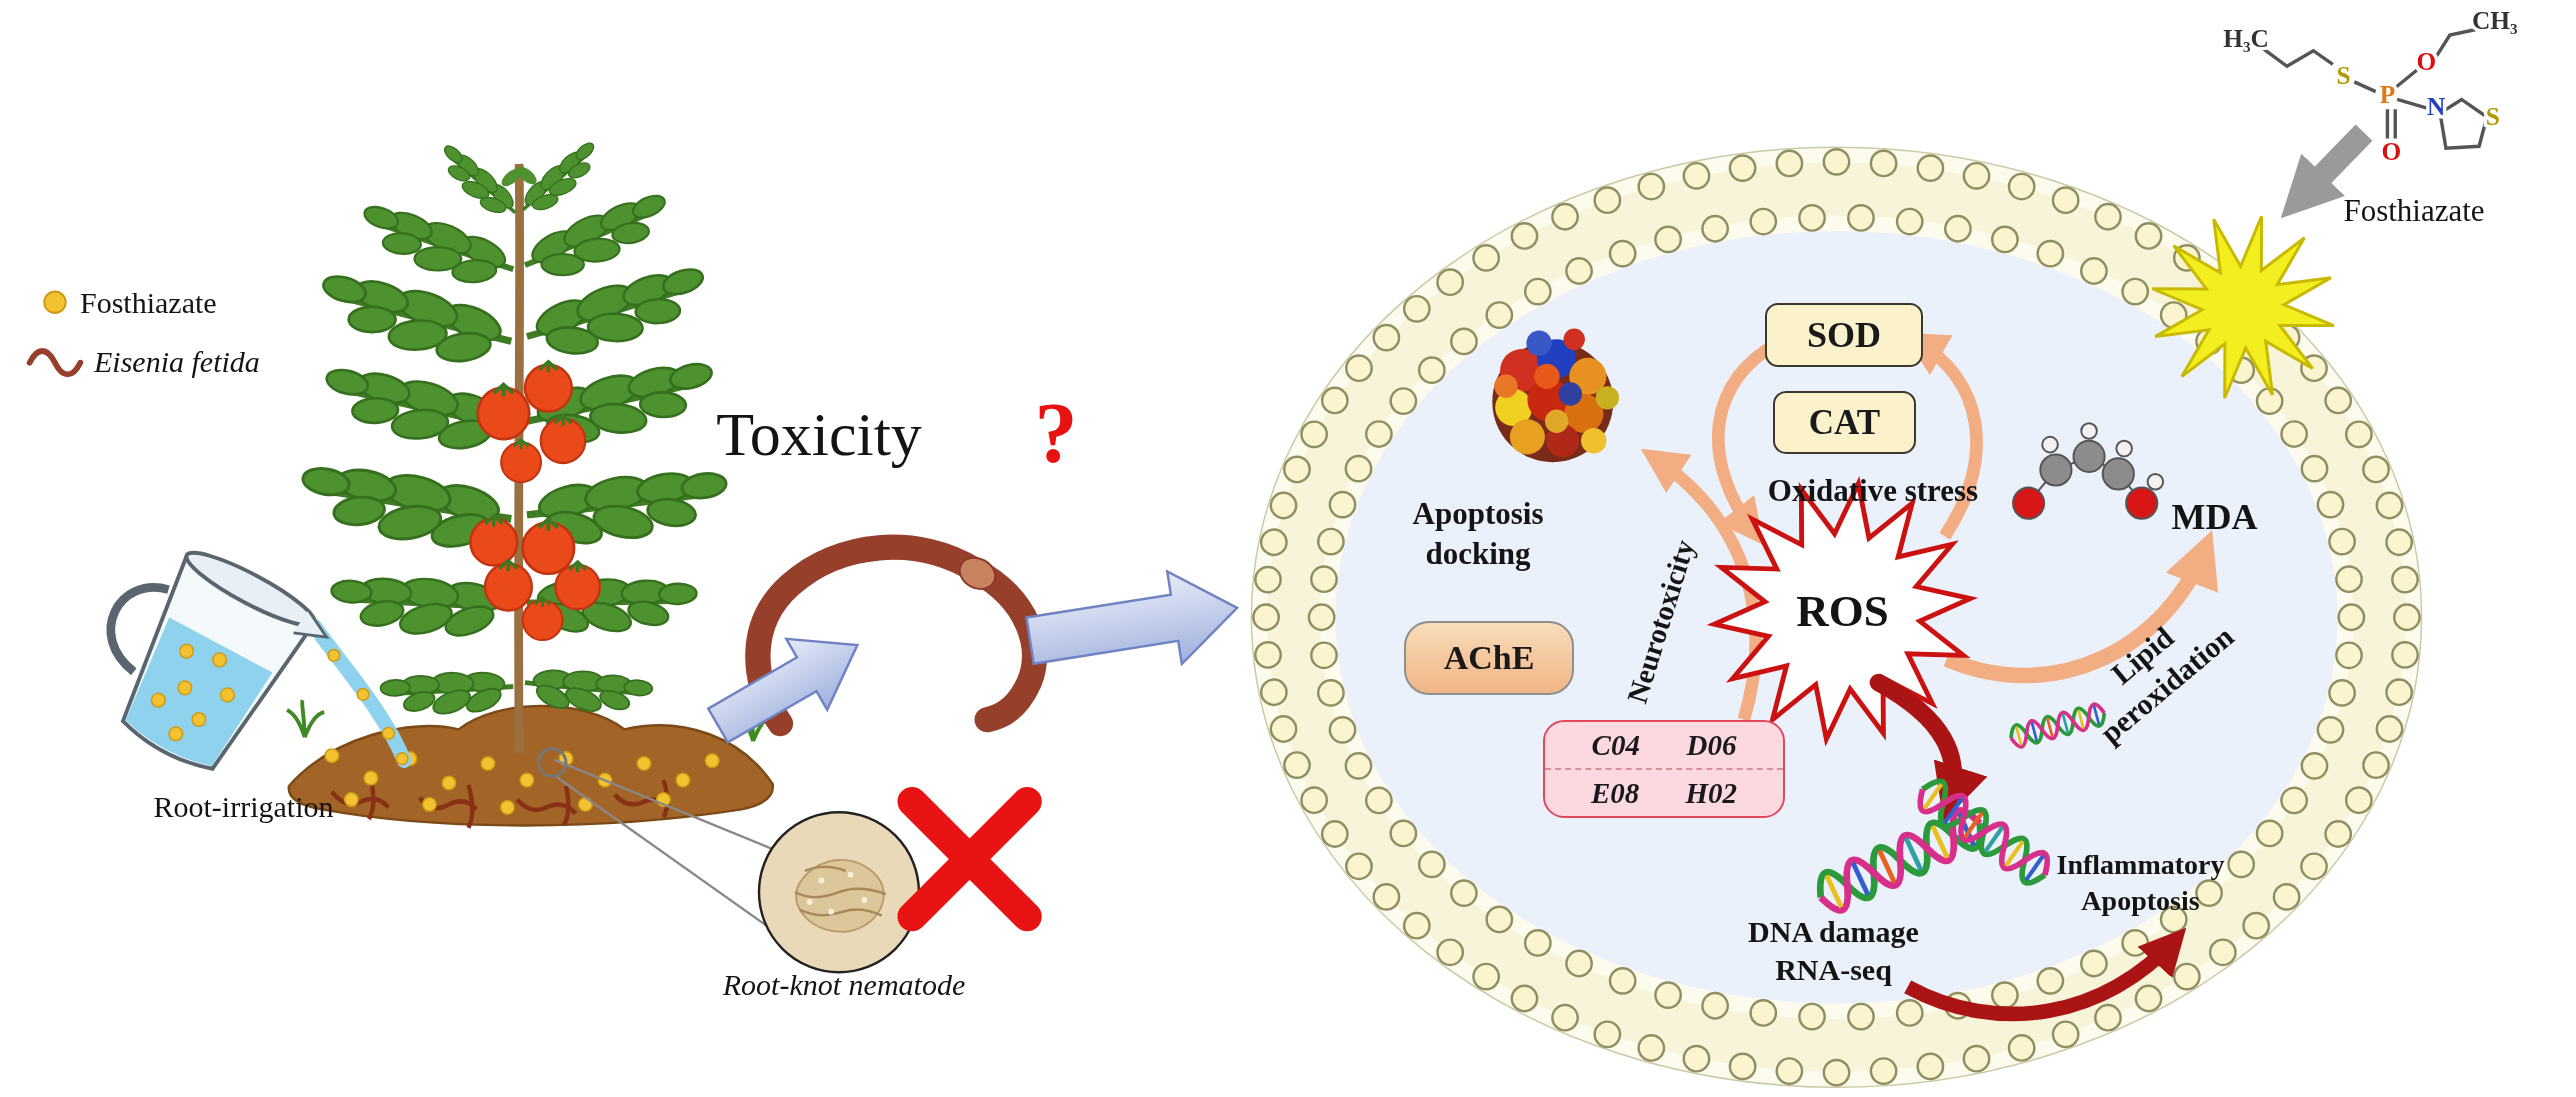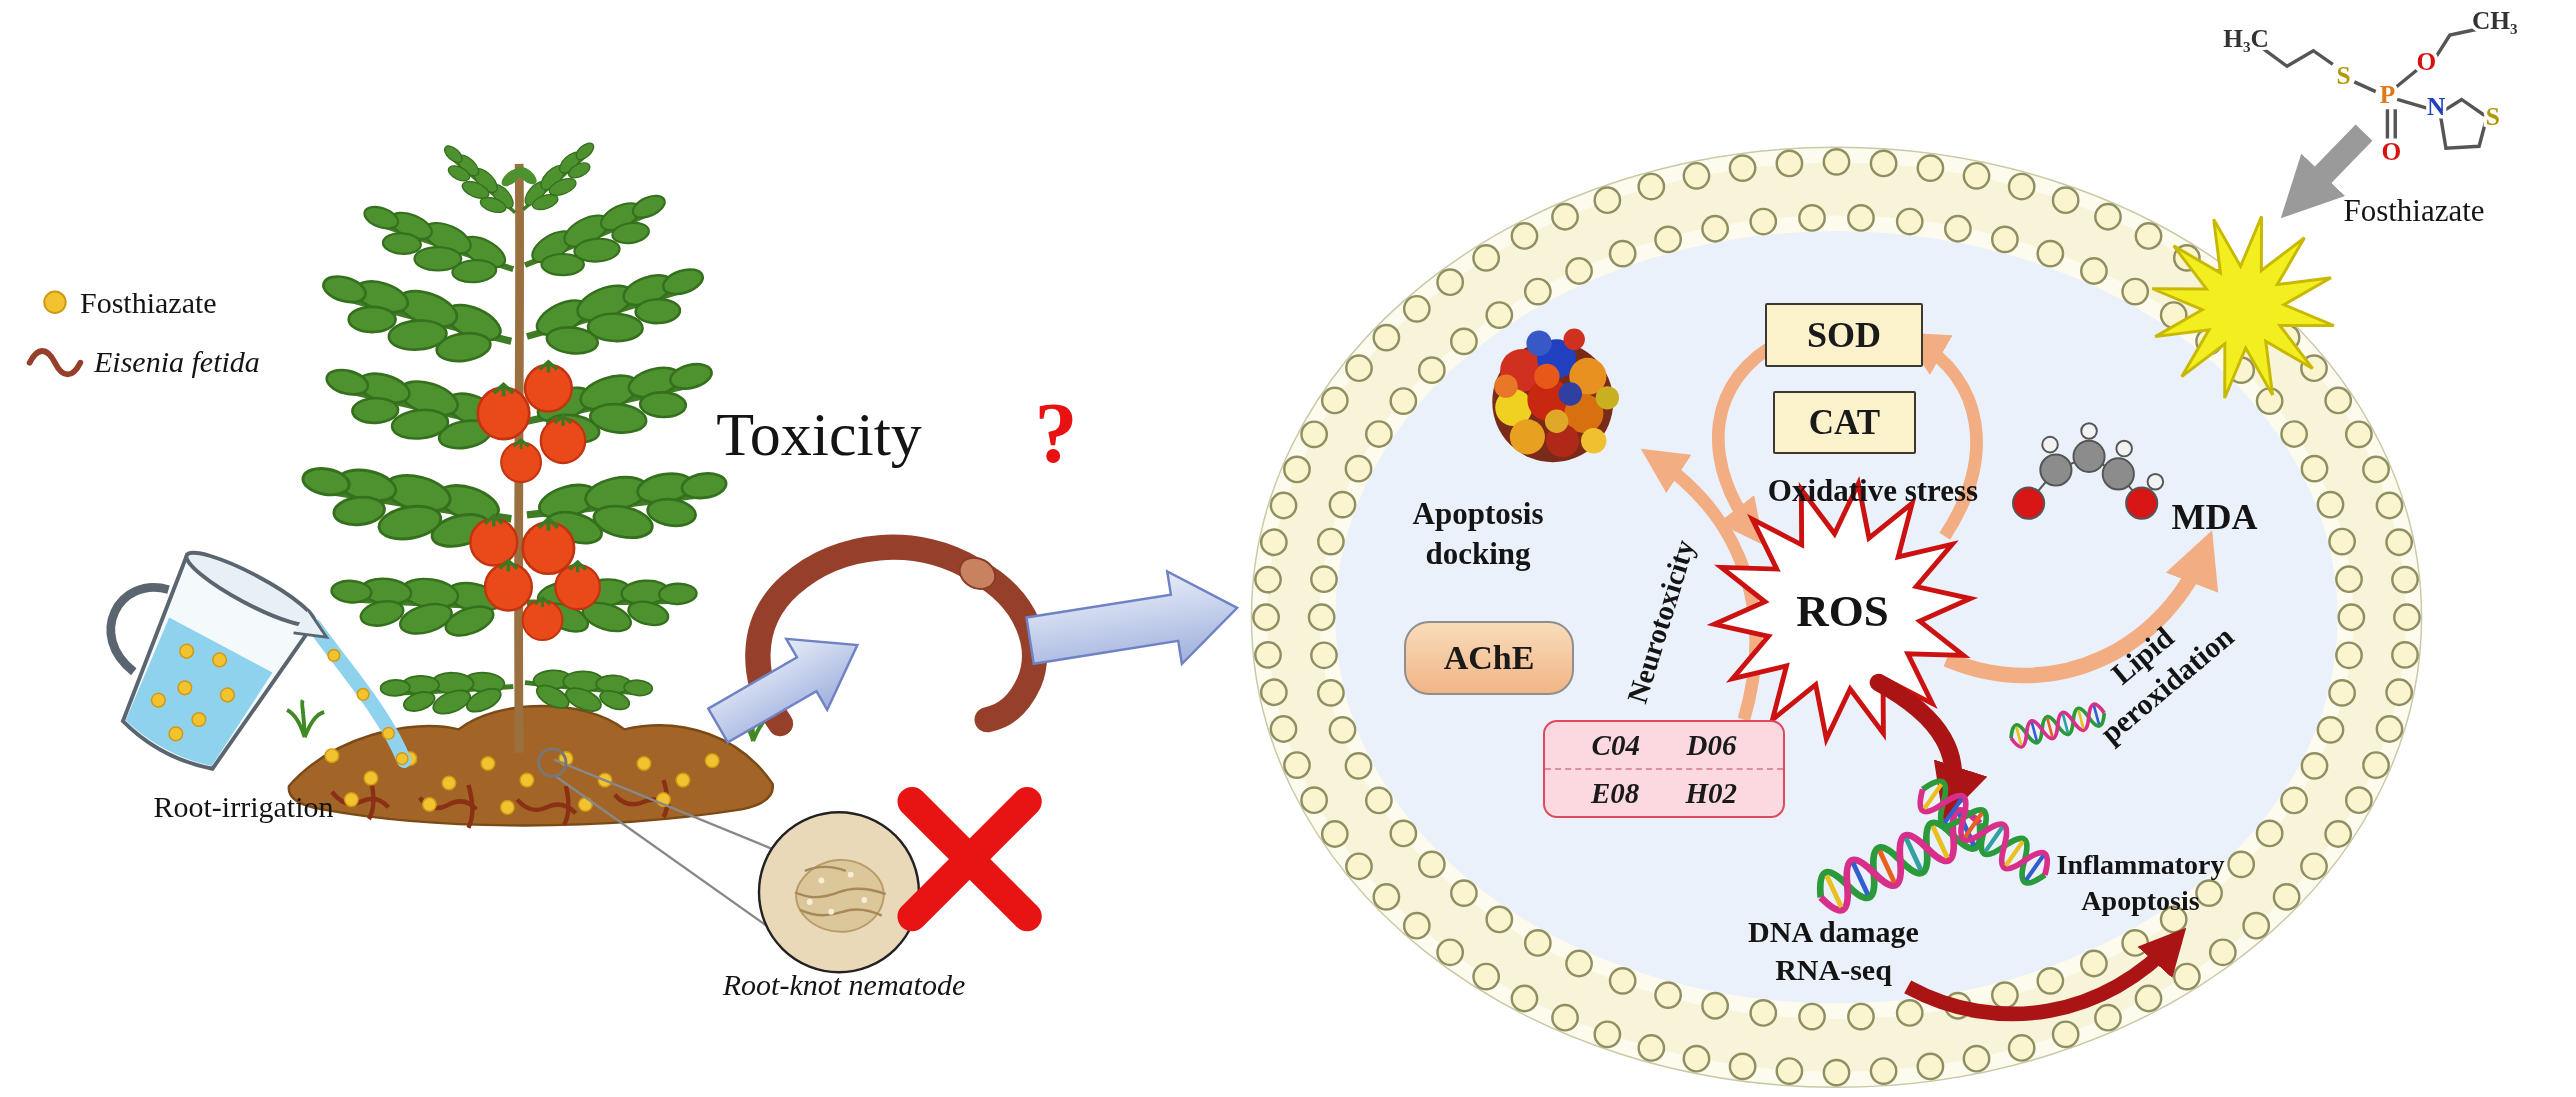--- a/index.html
+++ b/index.html
@@ -4,23 +4,23 @@
 <style>
   html,body{margin:0;padding:0;background:#ffffff;}
   #canvas{position:relative;width:2576px;height:1097px;background:#ffffff;overflow:hidden;
           font-family:"Liberation Serif","DejaVu Serif",serif;}
   #art{position:absolute;left:0;top:0;z-index:1;}
   .lbl{position:absolute;z-index:3;color:#141414;text-align:center;line-height:1.28;}
   .b{font-weight:700;}
   .i{font-style:italic;}
   .box{position:absolute;z-index:3;display:flex;align-items:center;justify-content:center;
        font-weight:700;color:#1a1a1a;}
-  .box-cream{background:#fbf2cc;border:2.9px solid #3a382f;border-radius:2px;}
+  .box-cream{background:#fbf2cc;border:2.9px solid #3a382f;border-radius:13px;}
   .box-peach{background:linear-gradient(#f9dcba,#f1b586);border:2.4px solid #8f8f8f;border-radius:25px;}
-  .box-pink{background:#fcd9e0;border:2.9px solid #e0485c;border-radius:14px;flex-direction:column;
+  .box-pink{background:#fcd9e0;border:2.9px solid #e0485c;border-radius:21px;flex-direction:column;
             overflow:hidden;}
   .wells-row{display:flex;width:100%;flex:1;align-items:center;justify-content:space-evenly;
              font-style:italic;font-weight:700;}
   .wells-row + .wells-row{border-top:2.9px dashed #d9909c;}
   .lipid{fill:#faf4cf;stroke:#8f8f62;stroke-width:2.5;}
   #leaf ellipse{fill:#4e9230;stroke:#35701d;stroke-width:1.5;}
   text.atom{font-family:"Liberation Serif","DejaVu Serif",serif;font-weight:700;font-size:26px;
             paint-order:stroke;stroke:#ffffff;stroke-width:7px;text-anchor:middle;}
 </style>
 </head>

